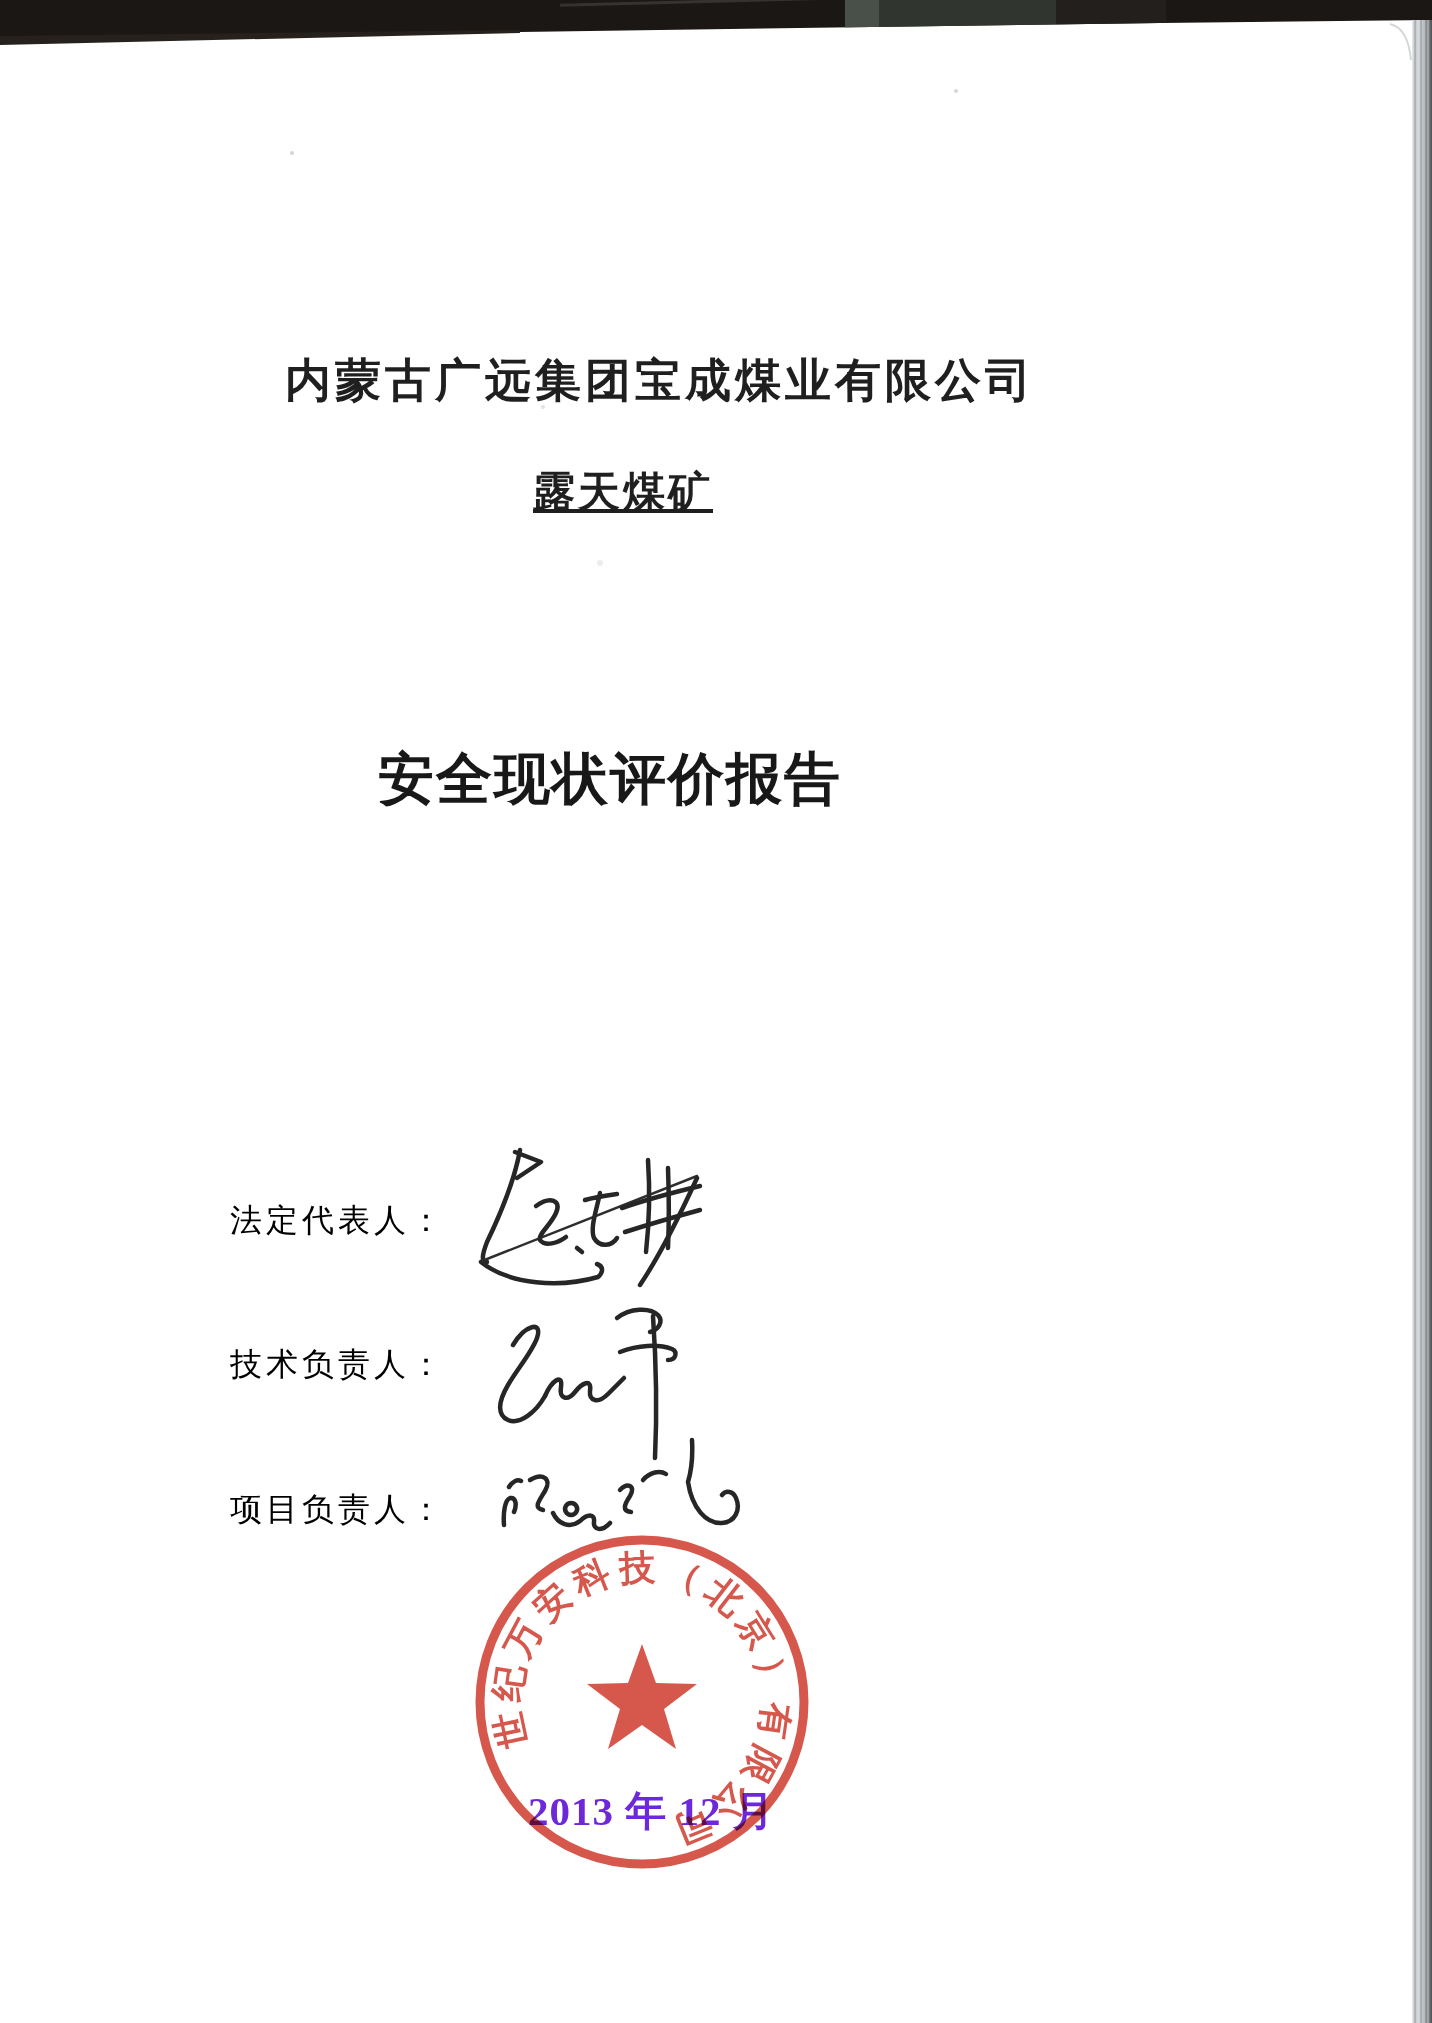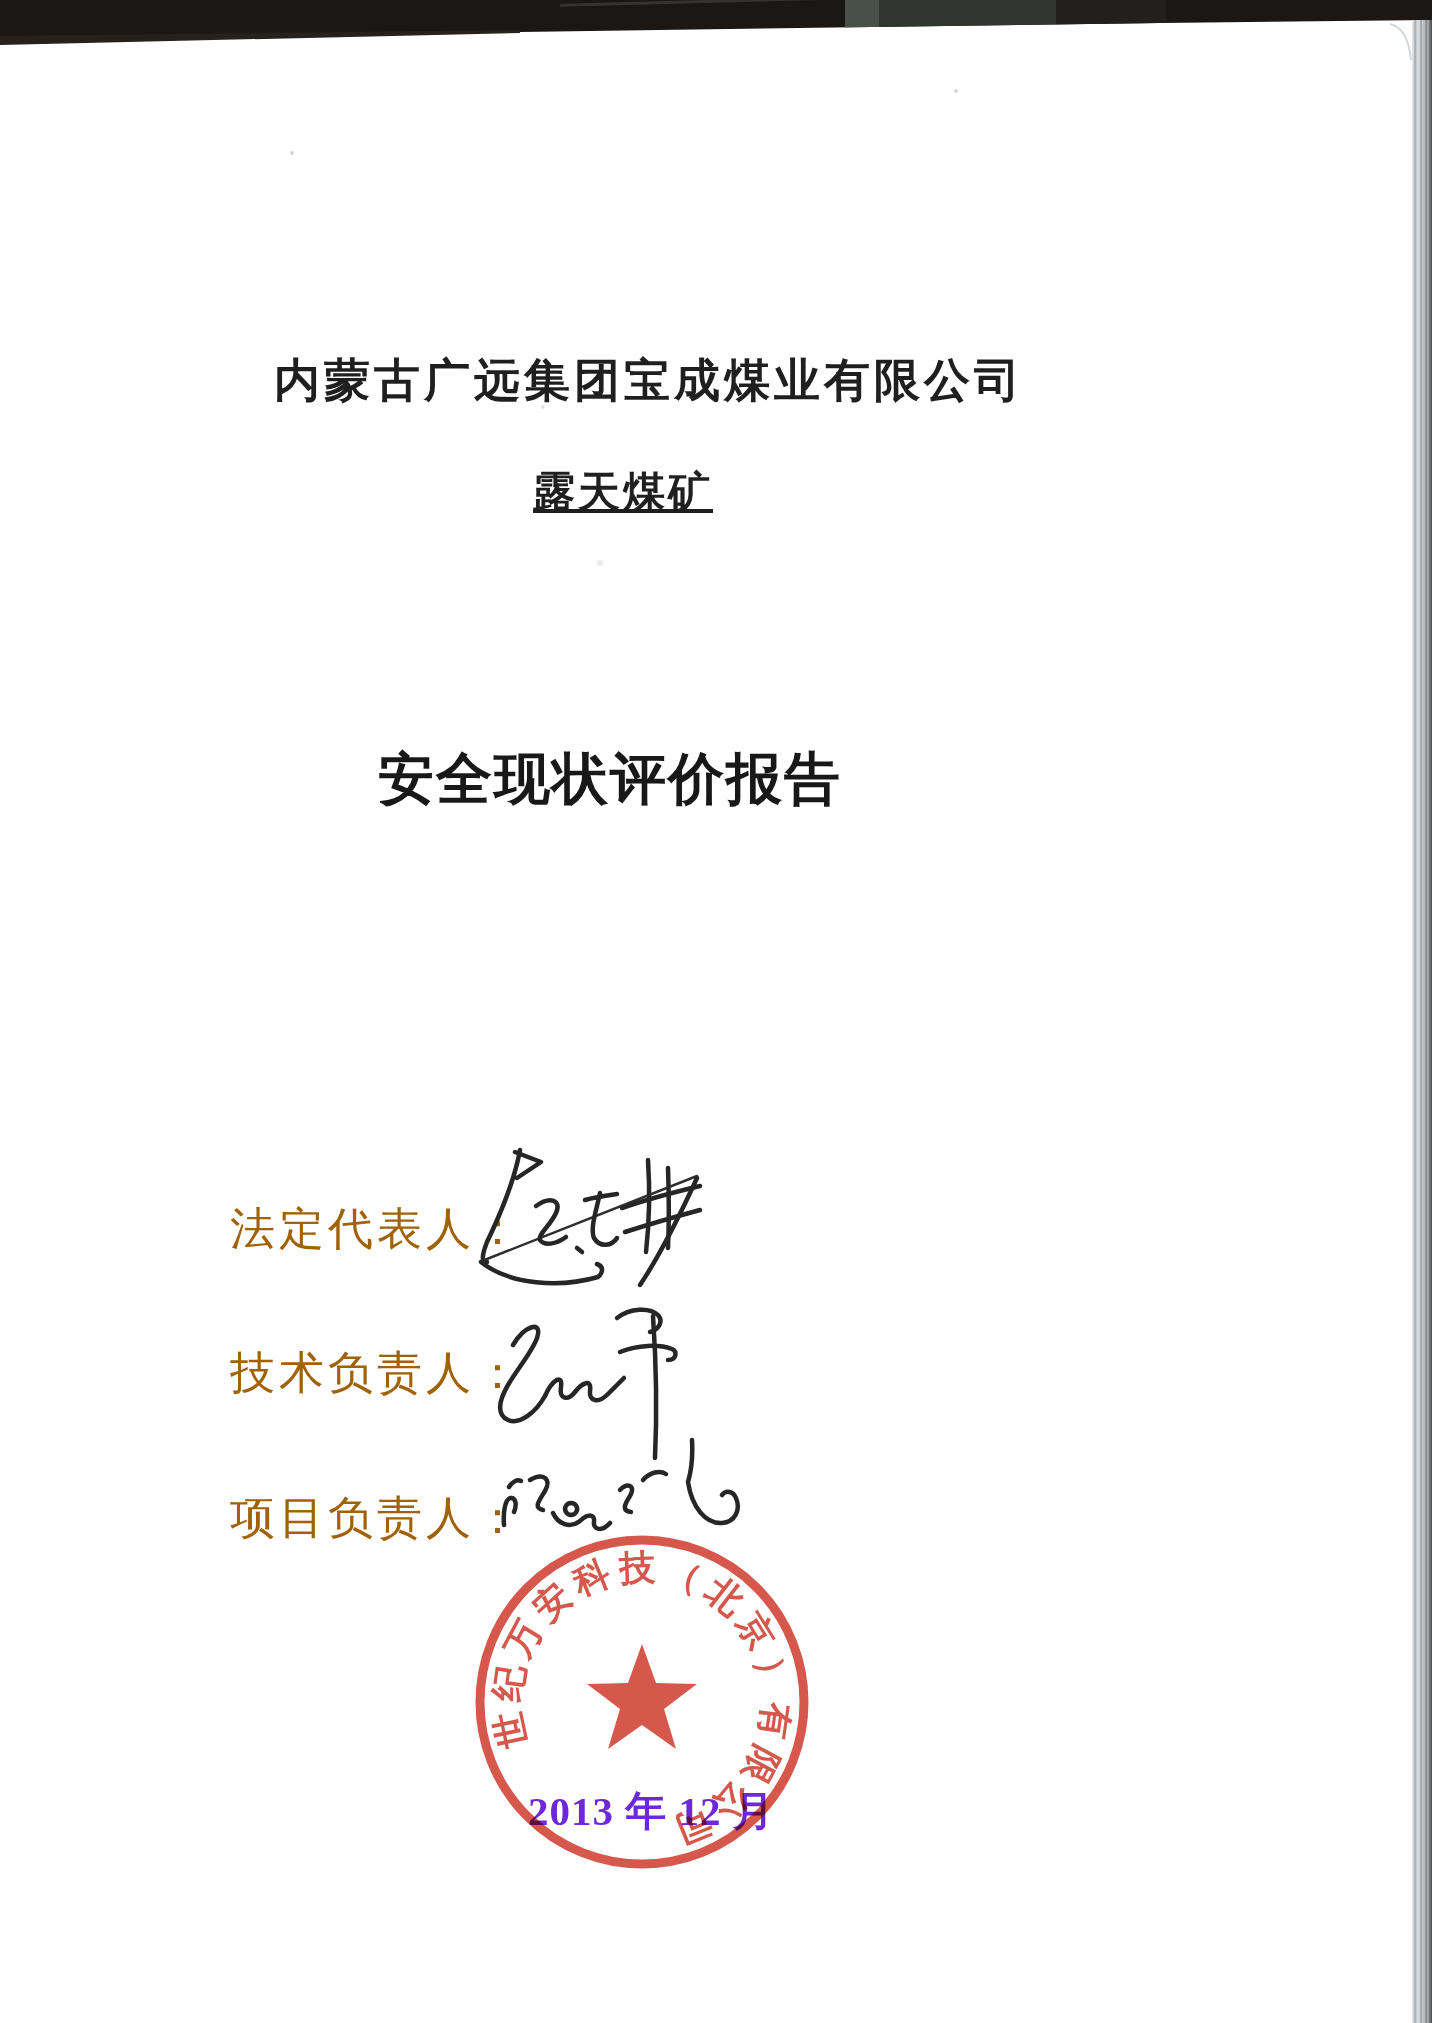--- a/index.html
+++ b/index.html
@@ -3,24 +3,24 @@
 <meta charset="utf-8">
 <style>
   html,body{margin:0;padding:0;}
   body{
     width:1432px;height:2023px;position:relative;overflow:hidden;
     background:#ffffff;
     font-family:"Liberation Serif","DejaVu Serif",serif;
   }
   .paper{position:absolute;left:0;top:20px;width:1412px;height:2003px;background:#fefefdu;}
   .txt{position:absolute;white-space:nowrap;color:#1f1f1f;}
-  #company-name{left:274px;top:350px;font-size:46px;font-weight:bold;letter-spacing:4px;}
+  #company-name{left:285px;top:350px;font-size:46px;font-weight:bold;letter-spacing:4px;}
   #mine-name{left:533px;top:464px;font-size:42px;font-weight:bold;letter-spacing:3px;text-decoration:underline;}
   #report-title{left:378px;top:742px;font-size:56px;font-weight:bold;letter-spacing:2px;color:#181818;}
-  .sig-label{position:absolute;left:230px;font-size:45px;letter-spacing:4px;color:#a16207;white-space:nowrap;}
+  .sig-label{position:absolute;left:230px;font-size:32px;letter-spacing:4px;color:#000000;white-space:nowrap;}
   #sig-label-0{top:1199px;}
   #sig-label-1{top:1343px;}
   #sig-label-2{top:1488px;}
   #report-date{left:528px;top:1784px;font-size:41px;font-weight:bold;letter-spacing:1px;color:#6d28d9;}
   .overlay{position:absolute;left:0;top:0;pointer-events:none;}
   .sig-stroke{fill:none;stroke:#262626;stroke-width:4.5;stroke-linecap:round;stroke-linejoin:round;}
   .sig-thin{fill:none;stroke:#2e2e2e;stroke-width:2.5;stroke-linecap:round;}
   #seal-arc text{font-family:"Liberation Serif","DejaVu Serif",serif;font-size:36px;font-weight:bold;}
   
   #scan-bar{

